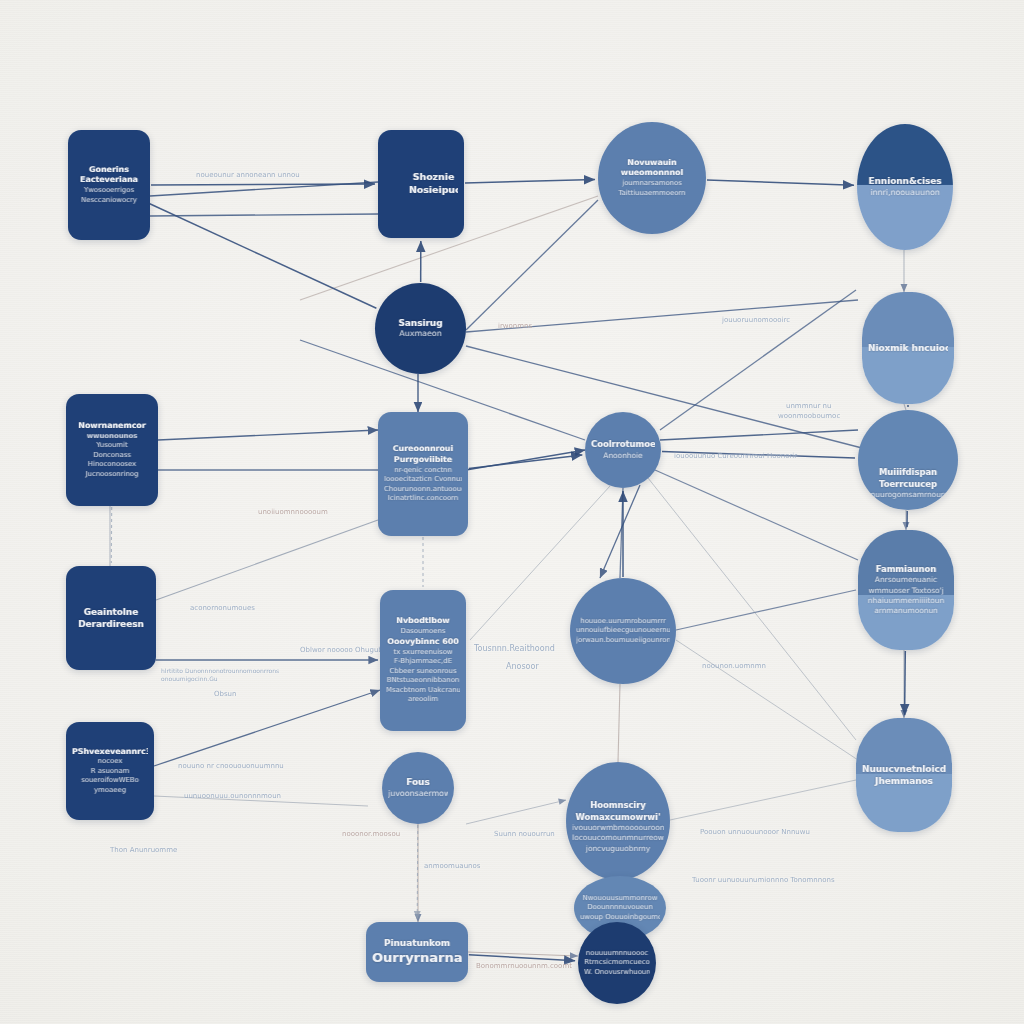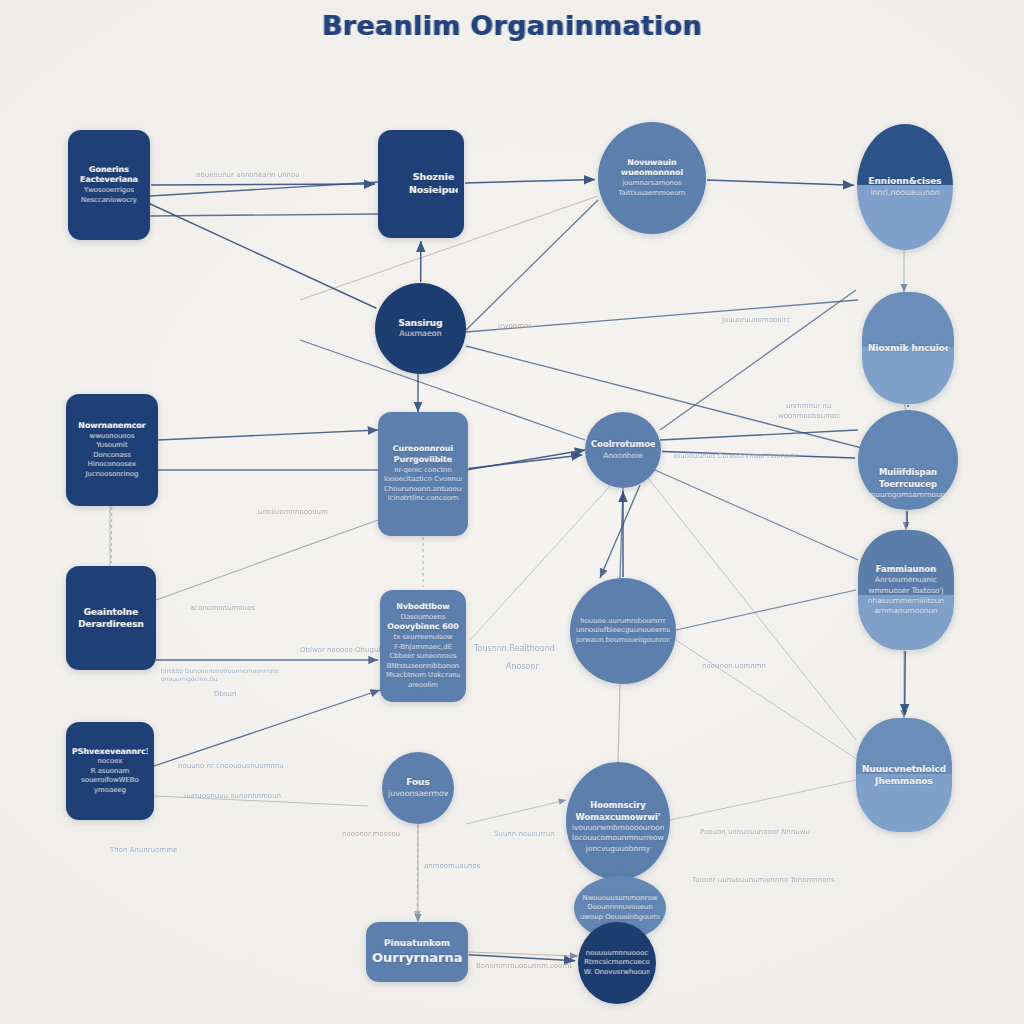--- a/index.html
+++ b/index.html
@@ -116,21 +116,20 @@
   .elabel.warm{color:#b09a96;}
   .elabel.cool{color:#8fa3bd;}
 </style>
 </head>
 <body>
 
 <div id="stage">
   <div id="paper"></div>
 
   <div id="title-block">
-    <div class="tline" id="title-1">Breanlim Organinmation</div>
   </div>
 
   <svg id="edges" width="1024" height="1024" viewBox="0 0 1024 1024">
     <defs>
       <marker id="ah" markerWidth="9" markerHeight="9" refX="7.4" refY="3.2" orient="auto" markerUnits="strokeWidth">
         <path d="M0,0 L7.6,3.2 L0,6.4 z" fill="#2f4a78"></path>
       </marker>
       <marker id="ahl" markerWidth="9" markerHeight="9" refX="7.4" refY="3.2" orient="auto" markerUnits="strokeWidth">
         <path d="M0,0 L7.6,3.2 L0,6.4 z" fill="#8e9cb0"></path>
       </marker>
@@ -228,21 +227,21 @@
         </div>
       </div>
       <div class="node pill split-lite" style="left: 862px; top: 292px; width: 92px; height: 112px;">
         <div class="lines">
           <span class="ln h" style="font-size: 8.9px; opacity: 0.97;">Nioxmik hncuiooia</span>
         </div>
       </div>
       <div class="node rect navy" style="left: 66px; top: 394px; width: 92px; height: 112px;">
         <div class="lines">
           <span class="ln h" style="font-size: 7.9px; opacity: 0.97;">Nowrnanemcor</span>
-          <span class="ln" style="font-size: 6.9px; opacity: 0.72;">wwuonounos</span>
+          <span class="ln" style="font-size: 6.9px; opacity: 0.72; font-weight: bold;">wwuonounos</span>
           <span class="ln" style="font-size: 6.9px; opacity: 0.72;">Yusoumit</span>
           <span class="ln" style="font-size: 6.9px; opacity: 0.72;">Donconass</span>
           <span class="ln" style="font-size: 6.9px; opacity: 0.72;">Hinoconoosex</span>
           <span class="ln" style="font-size: 6.9px; opacity: 0.72;">Jucnoosonrinog</span>
         </div>
       </div>
       <div class="node rect slate" style="left: 378px; top: 412px; width: 90px; height: 124px;">
         <div class="lines">
           <span class="ln h" style="font-size: 7.9px; opacity: 0.97;">Cureoonnroui</span>
           <span class="ln h" style="font-size: 7.9px; opacity: 0.97;">Purrgoviibite</span>
@@ -264,21 +263,21 @@
           <span class="ln h" style="font-size: 8.4px; opacity: 0.97;">Toerrcuucep</span>
           <span class="ln" style="font-size: 7.4px; opacity: 0.72;">jonuurogomsamrnouron</span>
         </div>
       </div>
       <div class="node rect navy" style="left: 66px; top: 566px; width: 90px; height: 104px;">
         <div class="lines">
           <span class="ln h" style="font-size: 8.9px; opacity: 0.97;">Geaintolne</span>
           <span class="ln h" style="font-size: 8.9px; opacity: 0.97;">Derardireesn</span>
         </div>
       </div>
-      <div class="node rect slate" style="left: 380px; top: 590px; width: 86px; height: 112px;">
+      <div class="node rect slate" style="left: 380px; top: 590px; width: 86px; height: 141px;">
         <div class="lines">
           <span class="ln h" style="font-size: 7.9px; opacity: 0.97;">Nvbodtlbow</span>
           <span class="ln" style="font-size: 6.9px; opacity: 0.72;">Dasoumoens</span>
           <span class="ln h" style="font-size: 7.9px; opacity: 0.97;">Ooovybinnc 600</span>
           <span class="ln" style="font-size: 6.9px; opacity: 0.72;">tx sxurreenuisow</span>
           <span class="ln" style="font-size: 6.9px; opacity: 0.72;">F-Bhjammaec,dE</span>
           <span class="ln" style="font-size: 6.9px; opacity: 0.72;">Cbbeer suneonrous</span>
           <span class="ln" style="font-size: 6.9px; opacity: 0.72;">BNtstuaeonnibbanon</span>
           <span class="ln" style="font-size: 6.9px; opacity: 0.72;">Msacbtnom Uakcranu</span>
           <span class="ln" style="font-size: 6.9px; opacity: 0.72;">areoolim</span>

